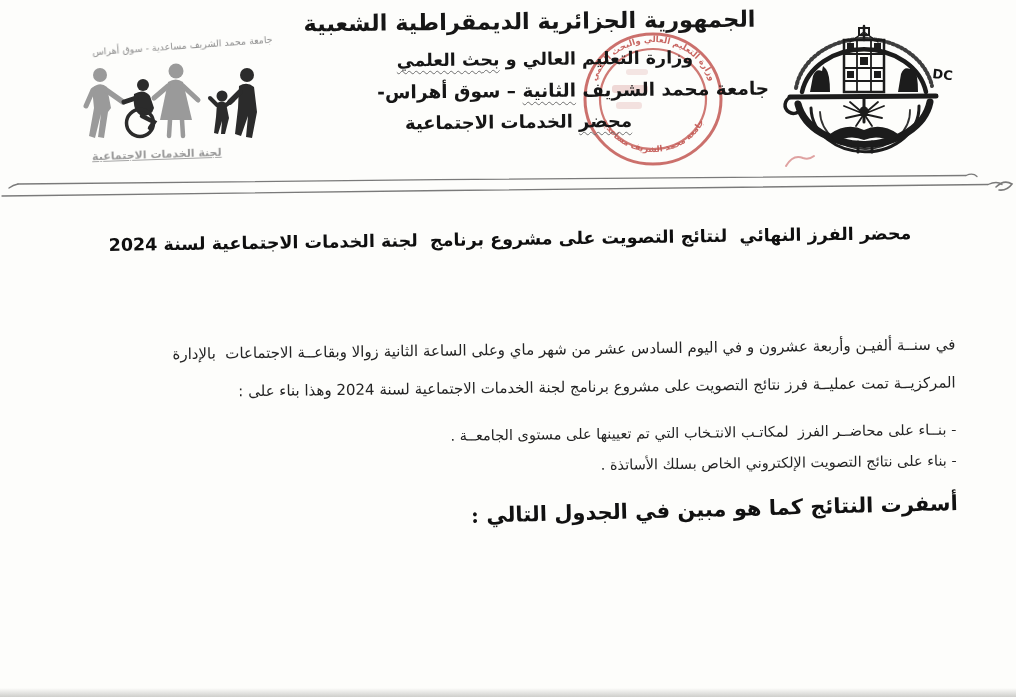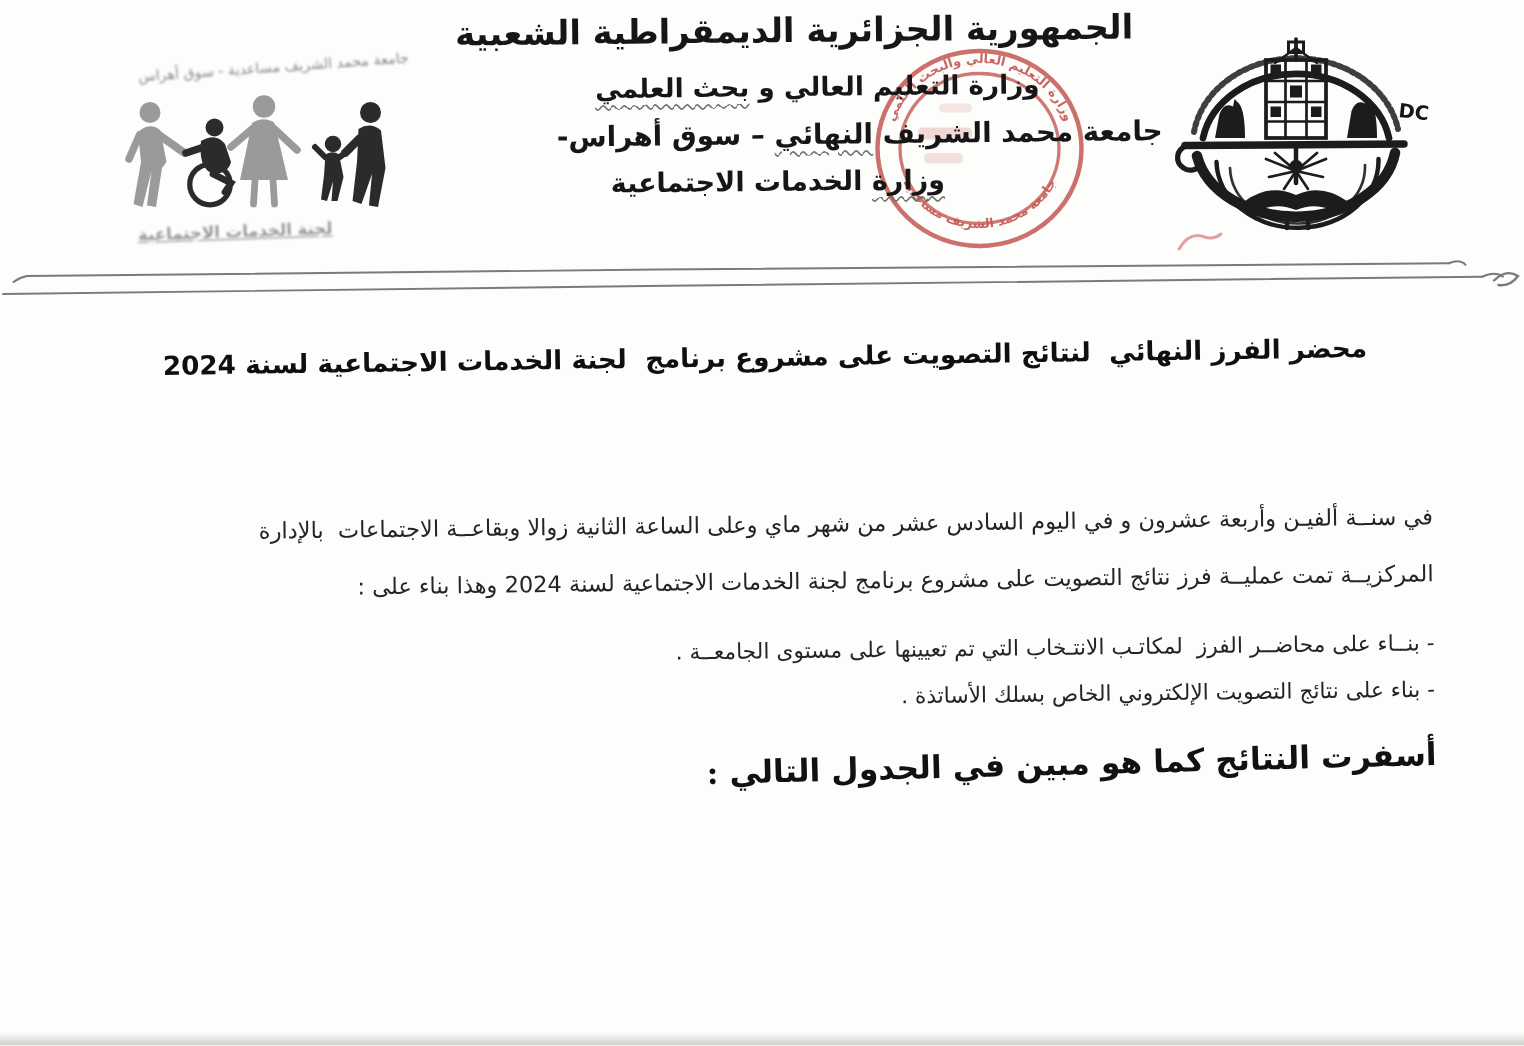--- a/index.html
+++ b/index.html
@@ -114,22 +114,22 @@
         <path d="M 170,64 L 160,74" stroke="#2b2b2b" stroke-width="5.5" stroke-linecap="round"></path>
       </g>
     </svg>
     <div class="cap cap-top">جامعة محمد الشريف مساعدية - سوق أهراس</div>
     <div class="cap cap-bottom">لجنة الخدمات الاجتماعية</div>
   </div>
 
   <div class="header">
     <div class="h1">الجمهورية الجزائرية الديمقراطية الشعبية</div>
     <div class="h2"><span>وزارة التعليم العالي و </span><span class="wavy">بحث العلمي</span></div>
-    <div class="h3"><span>جامعة محمد الشريف </span><span class="wavy">النهائي</span><span> – سوق أهراس-</span></div>
-    <div class="h4"><span class="wavy">وزارة</span><span> الخدمات الاجتماعية</span></div>
+    <div class="h3"><span>جامعة محمد الشريف </span><span class="wavy">الثانية</span><span> – سوق أهراس-</span></div>
+    <div class="h4"><span class="wavy">محضر</span><span> الخدمات الاجتماعية</span></div>
   </div>
 
   <svg class="stamp" width="146" height="140" viewBox="0 0 146 140">
     <defs>
       <path id="stampTop" d="M 11,68 A 60,57 0 0 1 131,68"></path>
       <path id="stampBottom" d="M 14,66 A 57,55 0 0 0 128,66"></path>
       <filter id="inkblur">
           <feGaussianBlur stdDeviation="0.45"></feGaussianBlur>
         </filter>
     </defs>

